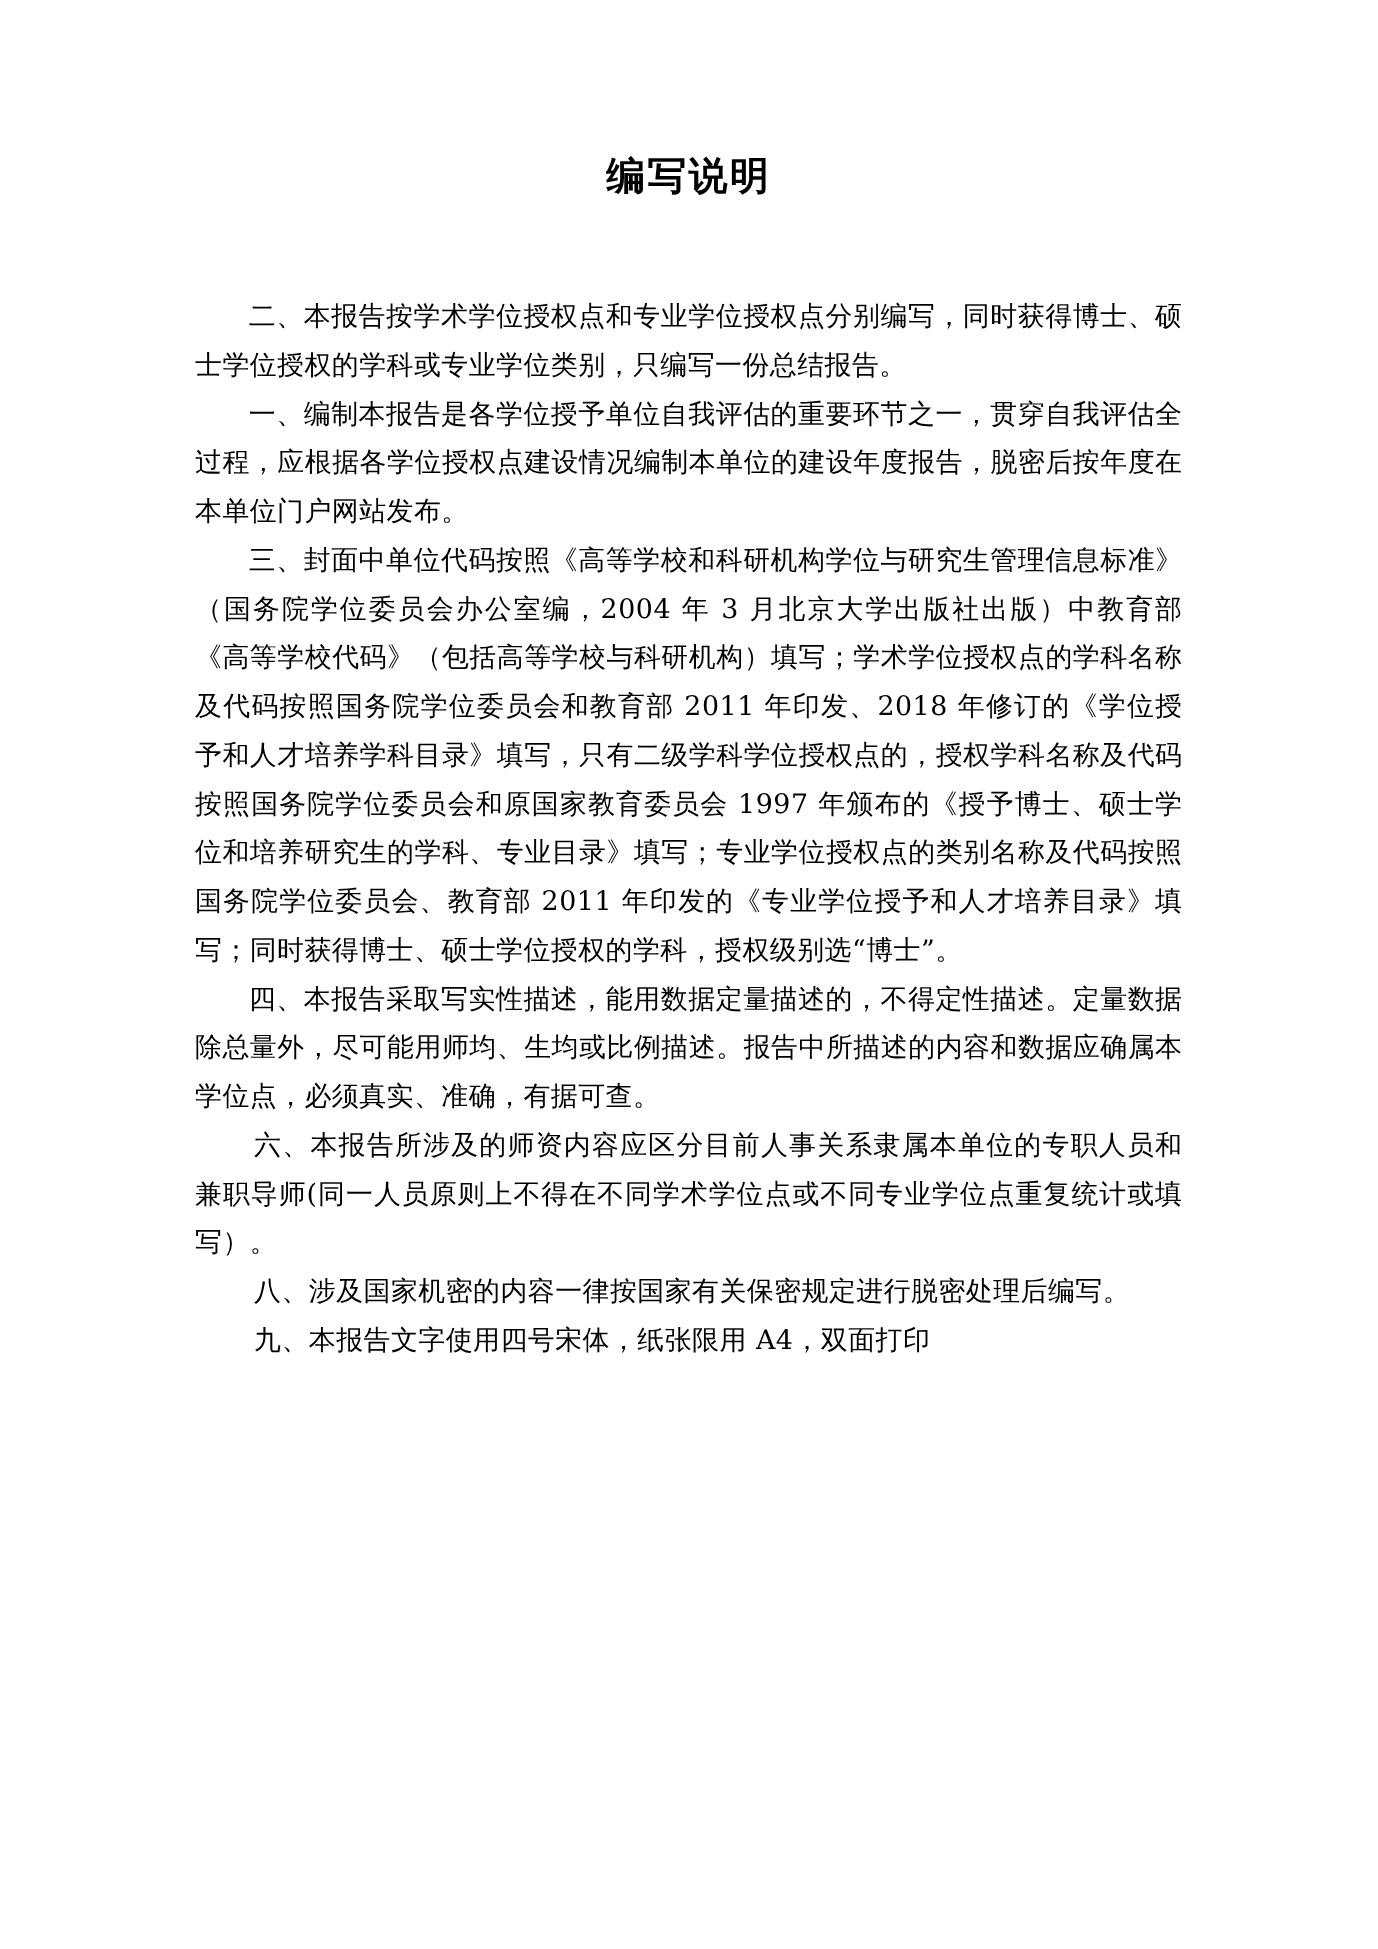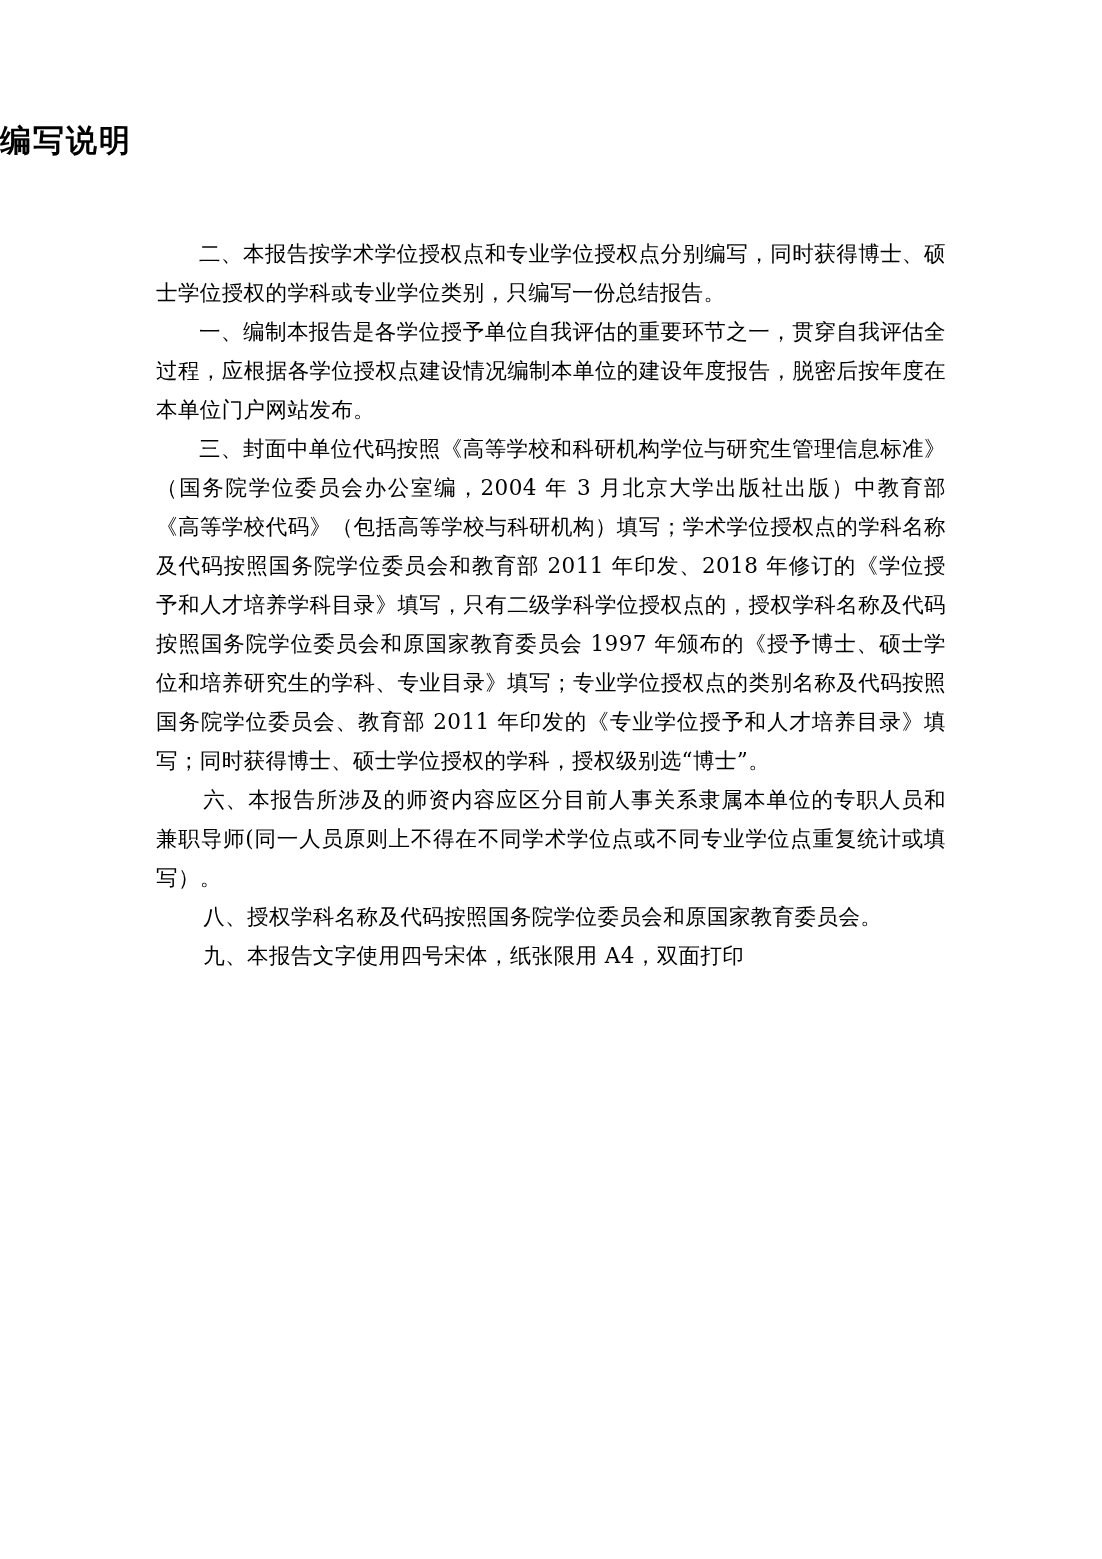--- a/index.html
+++ b/index.html
@@ -16,20 +16,21 @@
   }
   .page {
     position: relative;
     width: 1102px;
     height: 1559px;
     box-sizing: border-box;
     padding: 0;
     background: #ffffff;
   }
   .doc-title {
+    text-align: center;
     font-size: 31px;
     font-weight: bold;
     letter-spacing: 2px;
     margin-top: 120px;
     margin-bottom: 0;
     font-family: "DejaVu Serif", "Liberation Serif", serif;
   }
   .body-block {
     margin: 0 auto;
     width: 790px;
@@ -53,18 +54,19 @@
 <body>
 
 <div class="page">
 
   <h1 class="doc-title">编写说明</h1>
 
   <div class="body-block">
     <p class="para">二、本报告按学术学位授权点和专业学位授权点分别编写，同时获得博士、硕士学位授权的学科或专业学位类别，只编写一份总结报告。</p>
     <p class="para">一、编制本报告是各学位授予单位自我评估的重要环节之一，贯穿自我评估全过程，应根据各学位授权点建设情况编制本单位的建设年度报告，脱密后按年度在本单位门户网站发布。</p>
     <p class="para">三、封面中单位代码按照《高等学校和科研机构学位与研究生管理信息标准》（国务院学位委员会办公室编，2004 年 3 月北京大学出版社出版）中教育部《高等学校代码》（包括高等学校与科研机构）填写；学术学位授权点的学科名称及代码按照国务院学位委员会和教育部 2011 年印发、2018 年修订的《学位授予和人才培养学科目录》填写，只有二级学科学位授权点的，授权学科名称及代码按照国务院学位委员会和原国家教育委员会 1997 年颁布的《授予博士、硕士学位和培养研究生的学科、专业目录》填写；专业学位授权点的类别名称及代码按照国务院学位委员会、教育部 2011 年印发的《专业学位授予和人才培养目录》填写；同时获得博士、硕士学位授权的学科，授权级别选“博士”。</p>
+    <p class="para">四、本报告采取写实性描述，能用数据定量描述的，不得定性描述。定量数据除总量外，尽可能用师均、生均或比例描述。报告中所描述的内容和数据应确属本学位点，必须真实、准确，有据可查。</p>
     <p class="para indent-wide">六、本报告所涉及的师资内容应区分目前人事关系隶属本单位的专职人员和兼职导师(同一人员原则上不得在不同学术学位点或不同专业学位点重复统计或填写）。</p>
-    <p class="para indent-wide">八、授权学科名称及代码按照国务院学位委员会和原国家教育委员会。</p>
+    <p class="para indent-wide">八、涉及国家机密的内容一律按国家有关保密规定进行脱密处理后编写。</p>
     <p class="para indent-wide">九、本报告文字使用四号宋体，纸张限用 A4，双面打印</p>
   </div>
 
 </div>
 
 </body></html>

